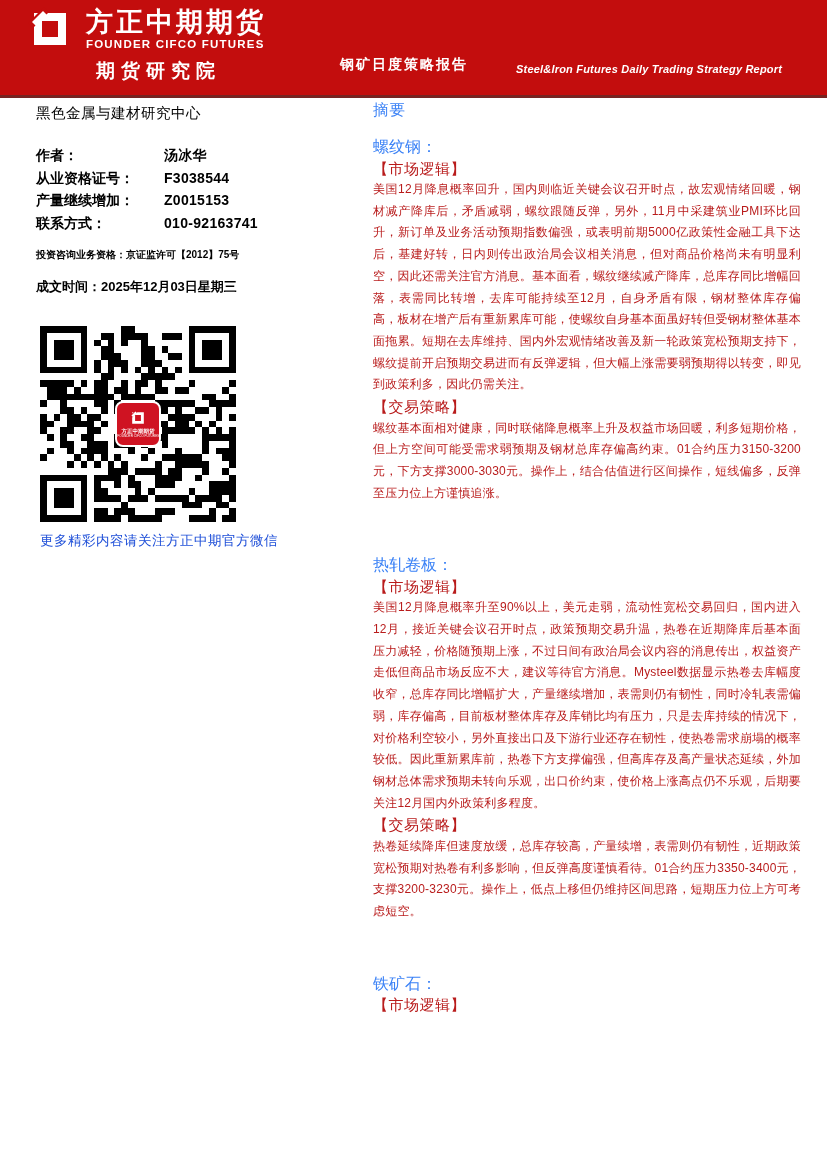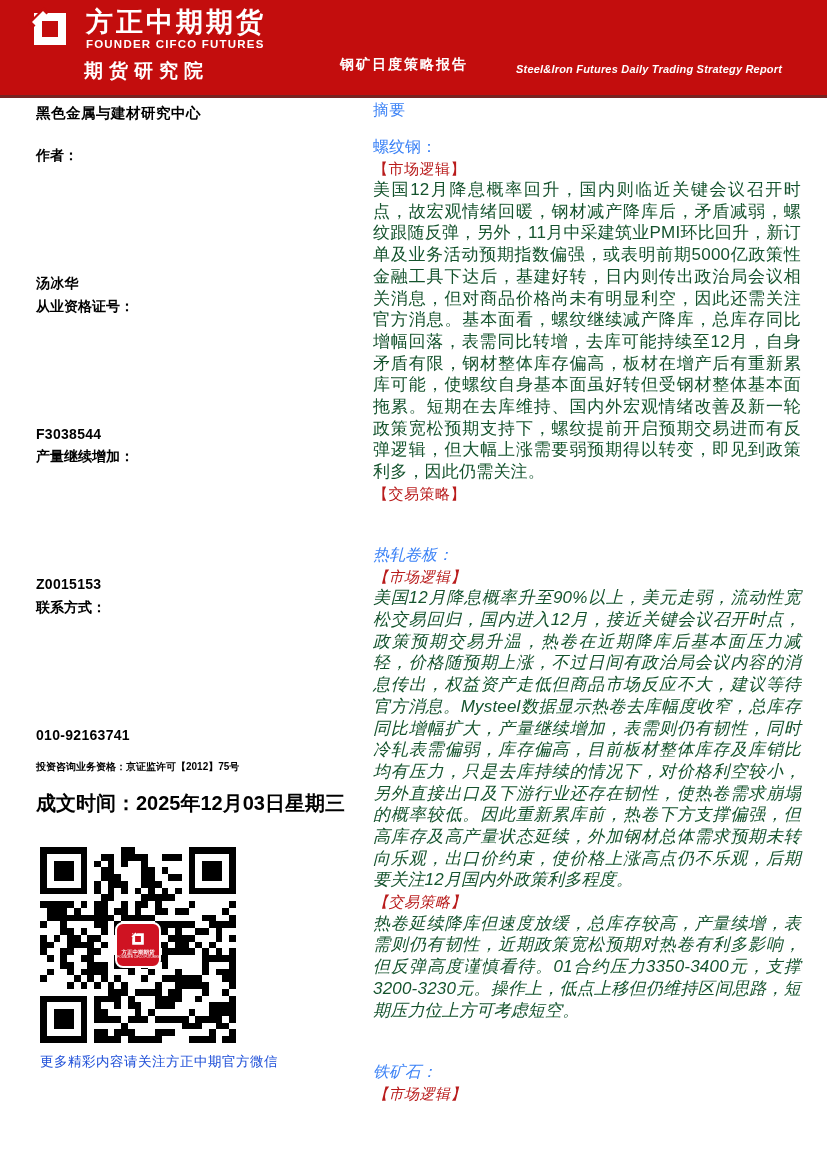--- a/index.html
+++ b/index.html
@@ -22,48 +22,48 @@
   .logo-mark { width: 44px; height: 44px; margin-right: 14px; }
   .brand-cn {
     font-size: 27px; font-weight: bold; letter-spacing: 3px;
     line-height: 30px; white-space: nowrap;
   }
   .brand-en {
     font-size: 11.5px; font-weight: bold; letter-spacing: 1.2px;
     line-height: 14px; white-space: nowrap;
   }
   .institute {
-    position: absolute; left: 84px; top: 58px;
+    position: absolute; left: 96px; top: 58px;
     font-size: 19px; font-weight: bold; letter-spacing: 6px; white-space: nowrap;
   }
   .report-title {
     position: absolute; left: 340px; top: 56px;
     font-size: 14px; font-weight: bold; letter-spacing: 2px; white-space: nowrap;
   }
   .report-title-en {
     position: absolute; left: 516px; top: 63px;
     font-size: 11px; font-weight: bold; font-style: italic; letter-spacing: 0.2px; white-space: nowrap;
   }
   .banner-line {
     position: absolute; left: 0; top: 95px;
     width: 827px; height: 3px; background: #772321;
   }
 
   
   .left-col {
     position: absolute; left: 36px; top: 104px; width: 310px;
     color: #000000;
   }
-  .center-title { font-size: 14.5px; font-weight: bold; letter-spacing: 0.5px; }
+  .center-title { font-size: 14.5px; font-weight: normal; letter-spacing: 0.5px; }
   .author-table { margin-top: 21px; font-size: 14px; font-weight: bold; }
-  .author-row { display: flex; line-height: 22.5px; flex-direction: column; }
+  .author-row { display: flex; line-height: 22.5px; }
   .author-row .lbl { width: 128px; flex: 0 0 128px; }
   .author-row .val { letter-spacing: 0.3px; }
   .qualification { margin-top: 11px; font-size: 10px; font-weight: bold; line-height: 20px; }
-  .date-line { margin-top: 13px; font-size: 20px; font-weight: bold; }
+  .date-line { margin-top: 13px; font-size: 13px; font-weight: bold; }
 
   .qr-block { position: relative; margin-top: 30px; margin-left: 4px; width: 196px; }
   .qr-code { width: 196px; height: 196px; display: block; background: #ffffff; }
   .qr-logo {
     position: absolute; left: 75px; top: 75px;
     width: 46px; height: 46px; background: #cf1322; border-radius: 8px;
     border: 2px solid #ffffff;
     display: flex; flex-direction: column; align-items: center; justify-content: center;
     color: #fff; text-align: center;
   }
@@ -77,25 +77,25 @@
     position: absolute; left: 373px; top: 100px; width: 428px;
     color: #262626;
   }
   .summary-heading {
     color: #3b82f6; font-size: 15.5px; letter-spacing: 1px;
     margin-bottom: 15px;
   }
   .product-line { font-size: 16px; line-height: 21.5px; color: #3b82f6; }
   .block-label { font-size: 15px; line-height: 21.5px; color: #b91c1c; letter-spacing: 0.5px; }
   .block-text {
-    font-size: 17px; line-height: 21.7px; text-align: justify;
-    color: #14532d; letter-spacing: 0.2px;
+    font-size: 12px; line-height: 21.7px; text-align: justify;
+    color: #b91c1c; letter-spacing: 0.2px;
   }
   .section { margin-top: 0; }
-  .section + .section { margin-top: 40px; font-style: italic; }
+  .section + .section { margin-top: 50px; }
 </style>
 </head>
 <body>
 
 <div class="banner">
   <div class="logo-wrap">
     <svg class="logo-mark" viewBox="0 0 44 44">
       <path fill="#ffffff" fill-rule="evenodd" d="M6 6 H38 V38 H6 Z M14 14 H30 V30 H14 Z"></path>
       <path fill="#c30d0d" d="M0 16 L16 0 L21 5 L5 21 Z"></path>
       <path fill="#ffffff" d="M4 15 L15 4 L19 8 L8 19 Z"></path>
@@ -483,20 +483,21 @@
 </div>
 
 <div class="right-col">
   <div class="summary-heading">摘要</div>
 
   <div class="section">
     <div class="product-line">螺纹钢：</div>
     <div class="block-label">【市场逻辑】</div>
     <div class="block-text">美国12月降息概率回升，国内则临近关键会议召开时点，故宏观情绪回暖，钢材减产降库后，矛盾减弱，螺纹跟随反弹，另外，11月中采建筑业PMI环比回升，新订单及业务活动预期指数偏强，或表明前期5000亿政策性金融工具下达后，基建好转，日内则传出政治局会议相关消息，但对商品价格尚未有明显利空，因此还需关注官方消息。基本面看，螺纹继续减产降库，总库存同比增幅回落，表需同比转增，去库可能持续至12月，自身矛盾有限，钢材整体库存偏高，板材在增产后有重新累库可能，使螺纹自身基本面虽好转但受钢材整体基本面拖累。短期在去库维持、国内外宏观情绪改善及新一轮政策宽松预期支持下，螺纹提前开启预期交易进而有反弹逻辑，但大幅上涨需要弱预期得以转变，即见到政策利多，因此仍需关注。</div>
     <div class="block-label">【交易策略】</div>
+    <div class="block-text">螺纹基本面相对健康，同时联储降息概率上升及权益市场回暖，利多短期价格，但上方空间可能受需求弱预期及钢材总库存偏高约束。01合约压力3150-3200元，下方支撑3000-3030元。操作上，结合估值进行区间操作，短线偏多，反弹至压力位上方谨慎追涨。</div>
   </div>
 
   <div class="section">
     <div class="product-line">热轧卷板：</div>
     <div class="block-label">【市场逻辑】</div>
     <div class="block-text">美国12月降息概率升至90%以上，美元走弱，流动性宽松交易回归，国内进入12月，接近关键会议召开时点，政策预期交易升温，热卷在近期降库后基本面压力减轻，价格随预期上涨，不过日间有政治局会议内容的消息传出，权益资产走低但商品市场反应不大，建议等待官方消息。Mysteel数据显示热卷去库幅度收窄，总库存同比增幅扩大，产量继续增加，表需则仍有韧性，同时冷轧表需偏弱，库存偏高，目前板材整体库存及库销比均有压力，只是去库持续的情况下，对价格利空较小，另外直接出口及下游行业还存在韧性，使热卷需求崩塌的概率较低。因此重新累库前，热卷下方支撑偏强，但高库存及高产量状态延续，外加钢材总体需求预期未转向乐观，出口价约束，使价格上涨高点仍不乐观，后期要关注12月国内外政策利多程度。</div>
     <div class="block-label">【交易策略】</div>
     <div class="block-text">热卷延续降库但速度放缓，总库存较高，产量续增，表需则仍有韧性，近期政策宽松预期对热卷有利多影响，但反弹高度谨慎看待。01合约压力3350-3400元，支撑3200-3230元。操作上，低点上移但仍维持区间思路，短期压力位上方可考虑短空。</div>
   </div>
 

